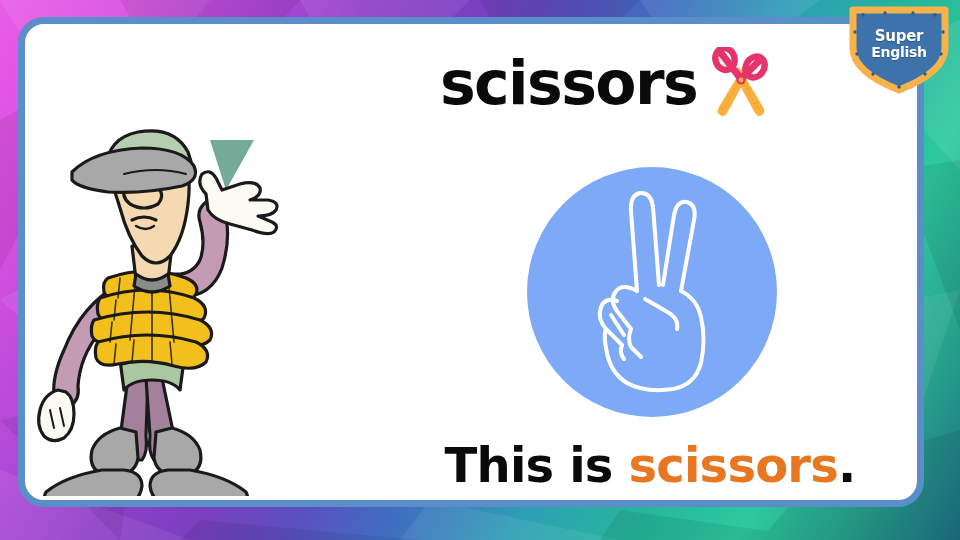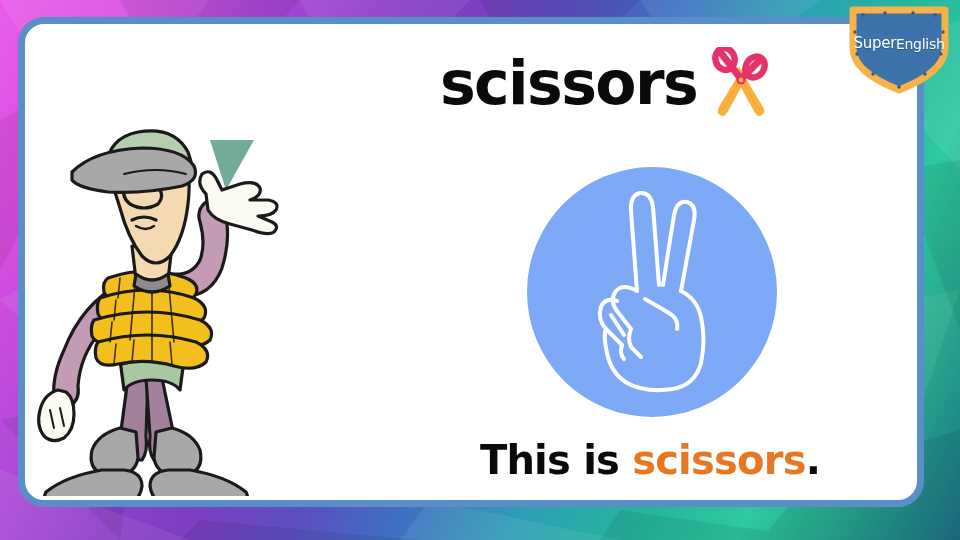--- a/index.html
+++ b/index.html
@@ -57,26 +57,26 @@
     top: 2px;
     width: 108px;
     height: 92px;
   }
   #logo .logo-text {
     position: absolute;
     left: 0; top: 0;
     width: 108px;
     height: 92px;
     display: flex;
-    flex-direction: row;
+    flex-direction: column;
     align-items: center;
     justify-content: center;
     color: #ffffff;
     font-family: "DejaVu Sans", sans-serif;
-    font-weight: 400;
+    font-weight: 700;
     font-size: 15px;
     line-height: 1.02;
     letter-spacing: -0.3px;
     text-shadow: 0 1px 1px rgba(0,0,0,.25);
     padding-bottom: 8px;
     box-sizing: border-box;
     pointer-events: none;
   }
   #logo .logo-text span:nth-child(2) { font-size: 14px; }
 
@@ -156,21 +156,21 @@
   }
 
   #sentence {
     position: absolute;
     left: 440px;
     top: 437px;
     width: 420px;
     text-align: center;
     font-family: "DejaVu Sans", sans-serif;
     font-weight: 700;
-    font-size: 40px;
+    font-size: 48px;
     letter-spacing: -0.8px;
     color: #0a0a0a;
     white-space: nowrap;
   }
   #sentence .highlight { color: #e87722; }
 </style>
 </head>
 <body>
 
 <div id="slide">

